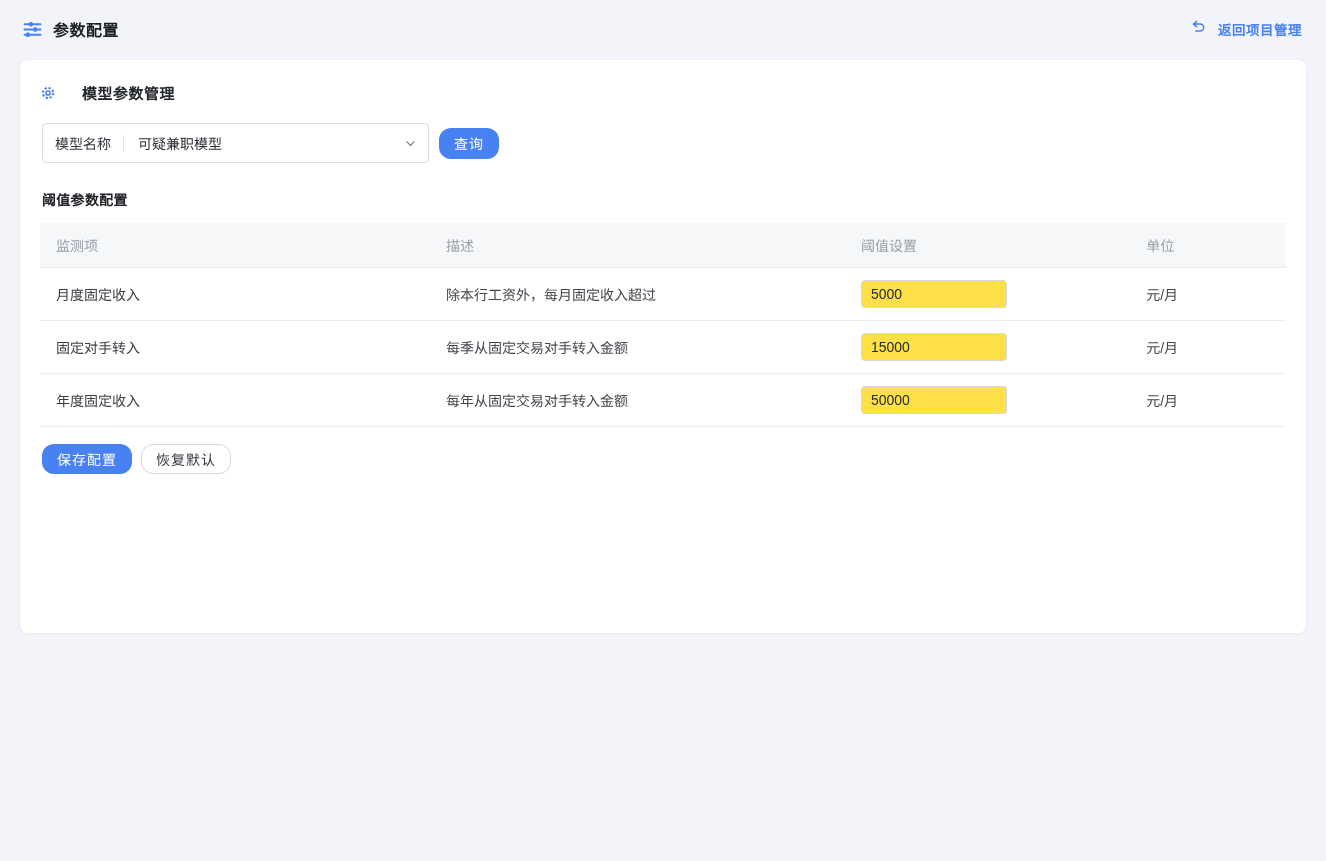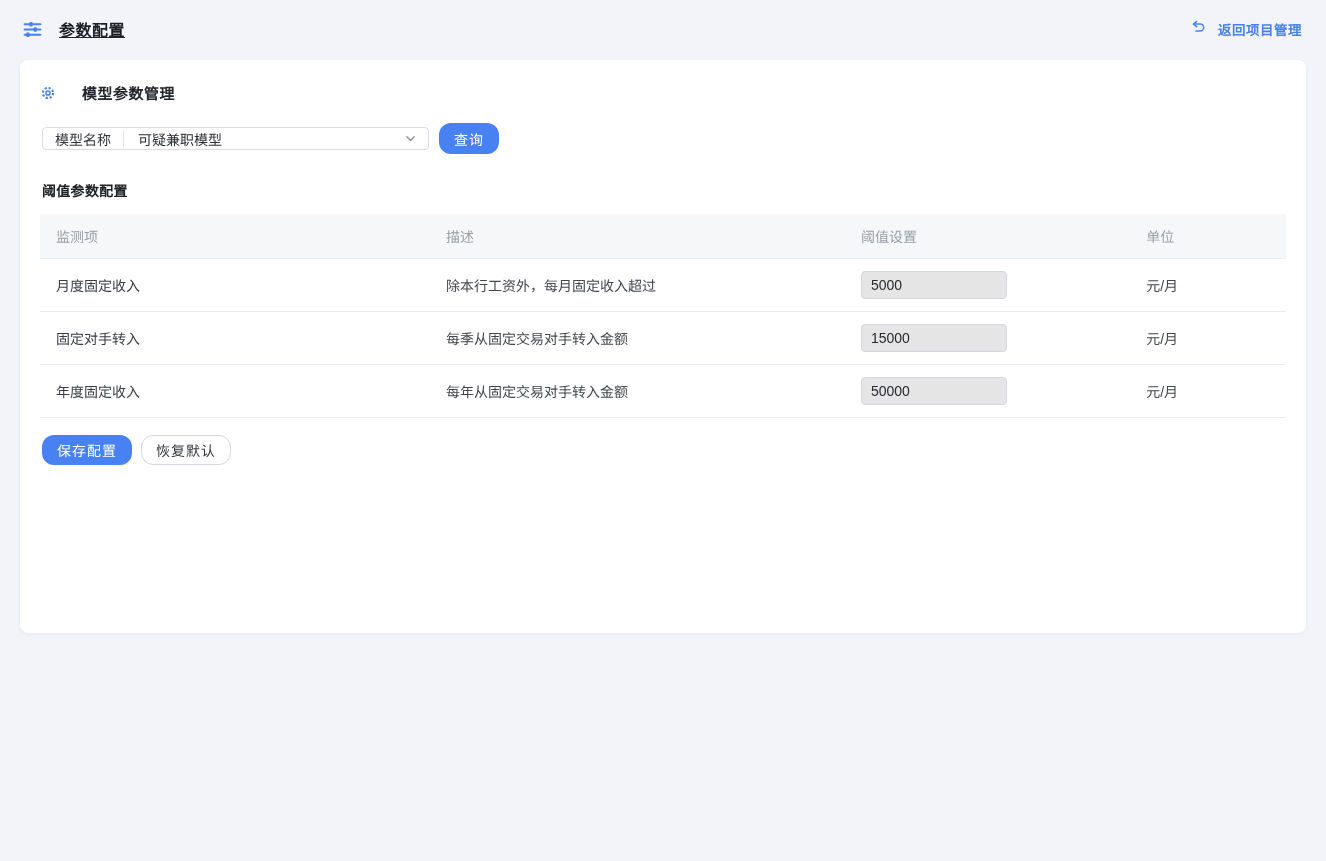--- a/index.html
+++ b/index.html
@@ -20,21 +20,21 @@
     font-family:"Liberation Sans","DejaVu Sans",sans-serif;
     font-size:14px;
     color:var(--text-primary);
   }
   
   .top-bar{
     height:58px;
     display:flex;align-items:center;justify-content:space-between;
     padding:0 24px 0 22px;
   }
-  .title-wrap{display:flex;gap:16px;text-decoration:underline;}
+  .title-wrap{display:flex;gap:10px;}
   .title-wrap h1{font-size:16px;font-weight:bold;color:#1c1f24;letter-spacing:.5px;}
   .icon{display:inline-flex;align-items:center;justify-content:center;flex:none;}
   .back-link{
     display:flex;align-items:flex-start;gap:12px;
     color:var(--accent);font-size:13.5px;font-weight:600;
     text-decoration:none;cursor:pointer;letter-spacing:.5px;
   }
   
   .card{
     margin:2px 20px 0;
@@ -46,21 +46,21 @@
   }
   .card-title{
     display:flex;align-items:center;gap:26px;
     font-size:15px;font-weight:bold;color:#23262c;
     margin-bottom:20px;letter-spacing:.5px;
   }
   
   .filter-row{display:flex;align-items:center;gap:10px;margin-bottom:26px;padding-left:2px;}
   .select-group{
     display:flex;align-items:center;
-    width:387px;height:23px;
+    width:387px;height:40px;
     border:1px solid #d9dce2;border-radius:4px;
     background:#fff;cursor:pointer;
   }
   .sel-label{padding:0 12px;color:#33363c;flex:none;}
   .sel-divider{width:1px;height:17px;background:#e3e5ea;flex:none;}
   .sel-value{flex:1;padding-left:14px;color:#2b2e34;}
   .sel-chevron{margin-right:11px;color:#8b9097;}
   .btn{
     height:31px;border:none;border-radius:12px;
     font-size:14px;cursor:pointer;letter-spacing:1px;
@@ -82,21 +82,21 @@
     padding:12px 16px;height:51px;
     border-bottom:1px solid var(--border);
     color:var(--text-cell);font-size:14px;vertical-align:middle;
   }
   td.item{color:#3a3d43;}
   td.unit{color:#505archive459;}
   .threshold-input{
     width:146px;height:28px;
     border:1px solid var(--input-border);border-radius:4px;
     padding:0 9px;font-size:14px;color:#26292e;
-    font-family:inherit;outline:none;background:#e5e5e5;
+    font-family:inherit;outline:none;background:#fde047;
   }
   
   .actions{display:flex;align-items:center;gap:9px;margin-top:17px;padding-left:2px;}
   .actions .btn{height:30px;}
 </style>
 </head>
 <body>
 
 <header class="top-bar">
   <div class="title-wrap">

